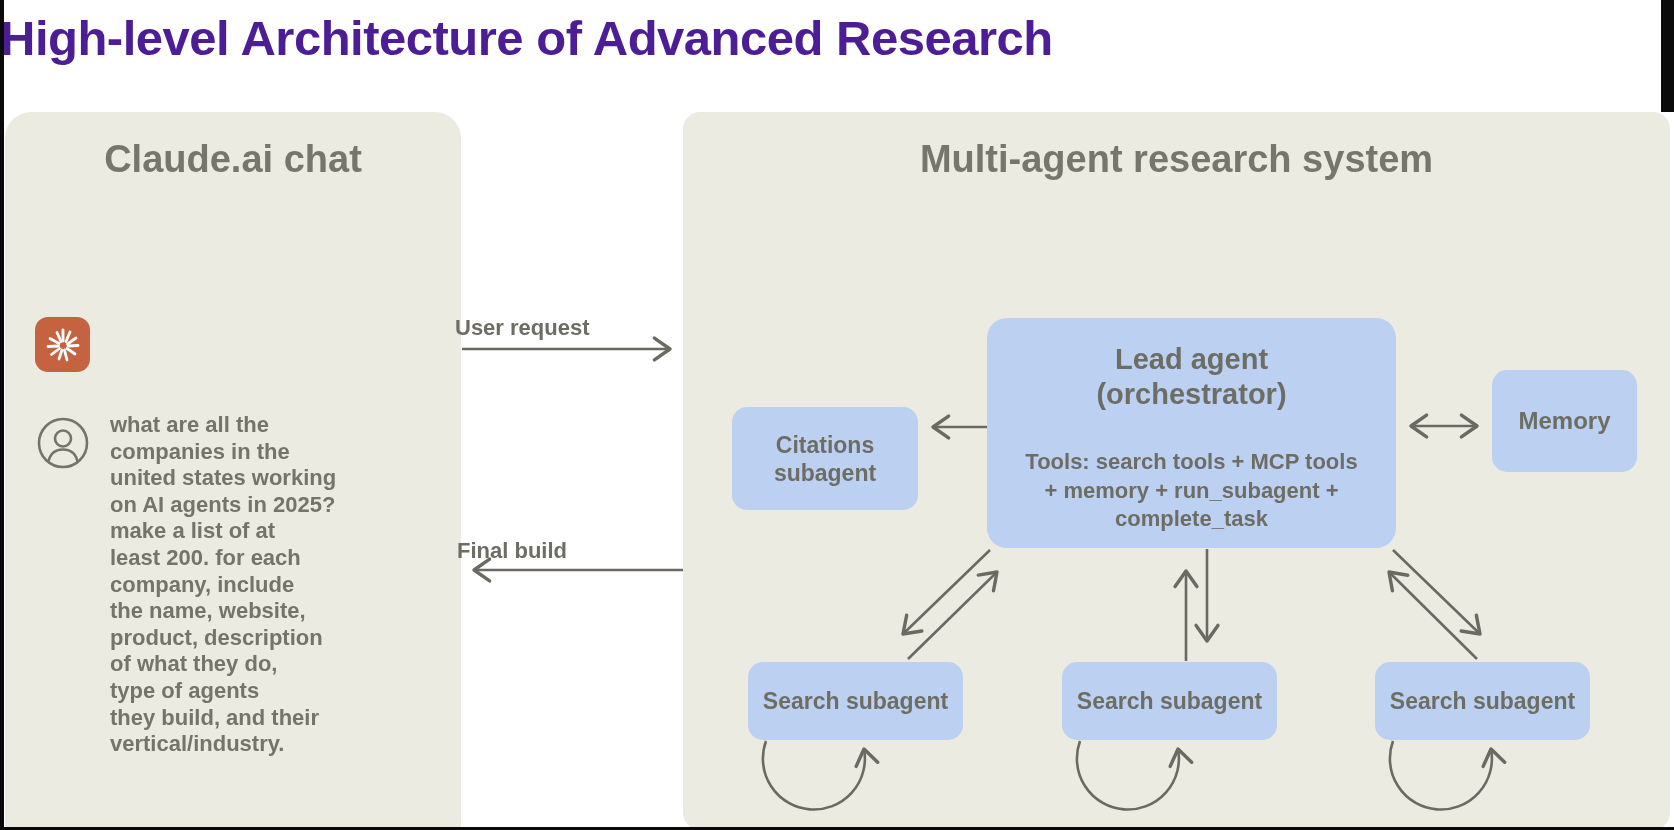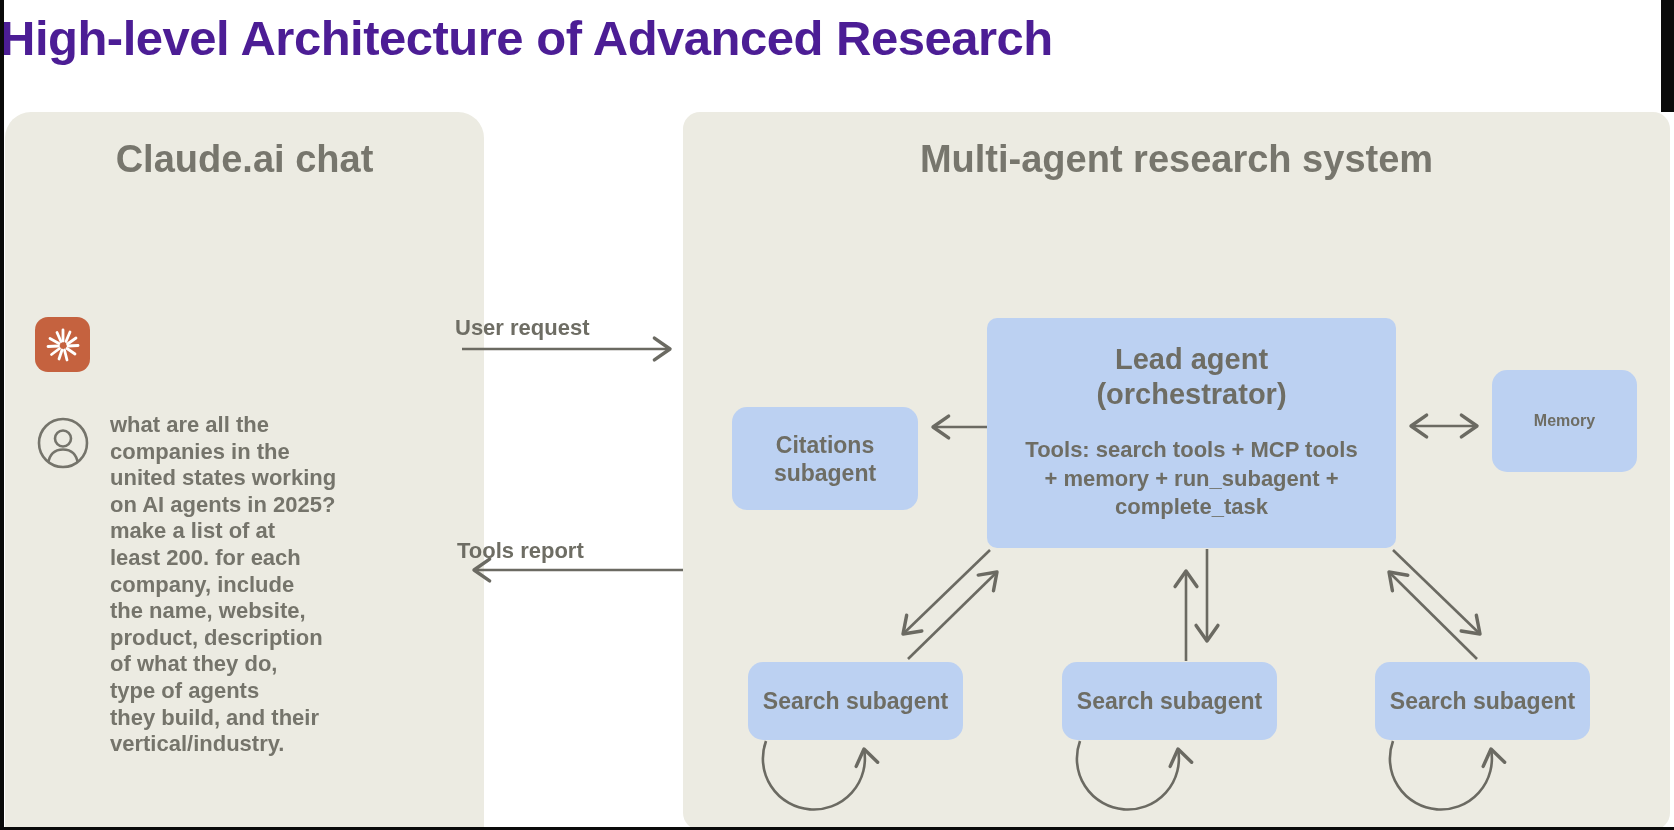--- a/index.html
+++ b/index.html
@@ -11,21 +11,21 @@
   .edge-left{left:0;top:0;width:4px;height:830px;}
   .edge-bottom{left:0;top:827px;width:1674px;height:3px;}
   .edge-right-top{left:1661px;top:0;width:13px;height:112px;}
 
   .main-title{
     position:absolute;left:0;top:10px;width:1484px;text-align:left;
     font-size:49px;font-weight:700;letter-spacing:-0.5px;color:#4c1d95;
   }
 
   .panel{position:absolute;top:112px;height:718px;background:#ECEBE2;border-radius:26px 26px 0 0;}
-  .panel-left{left:5px;width:456px;padding-left:23px;}
+  .panel-left{left:5px;width:456px;}
   .panel-right{left:683px;width:987px;border-radius:17px;}
   .panel-header{
     position:absolute;top:26px;left:0;width:100%;text-align:center;
     font-size:38px;font-weight:700;color:#77766D;
   }
 
   .pre{white-space:pre-line;}
 
   .claude-icon{
     position:absolute;left:35px;top:317px;width:55px;height:55px;
@@ -46,27 +46,27 @@
   }
   .label-user-request{left:455px;top:315px;width:220px;}
   .label-final-report{left:457px;top:538px;width:230px;}
 
   .node{
     position:absolute;background:#BCD1F2;border-radius:15px;z-index:3;
     display:flex;align-items:center;justify-content:center;text-align:center;
     color:#6E6D64;font-weight:700;
   }
   .node-lead{
-    left:987px;top:318px;width:409px;height:230px;border-radius:10px;
+    left:987px;top:318px;width:409px;height:230px;border-radius:20px;
     flex-direction:column;justify-content:flex-start;padding-top:24px;box-sizing:border-box;
   }
   .lead-title{font-size:29px;line-height:35px;}
-  .lead-tools{font-size:22px;line-height:28.5px;margin-top:24px;}
+  .lead-tools{font-size:22px;line-height:28.5px;margin-top:36px;}
   .node-citations{left:732px;top:370px;width:186px;height:103px;font-size:23px;line-height:28px;margin-top:37px;}
-  .node-memory{left:1492px;top:370px;width:145px;height:102px;font-size:16px;}
+  .node-memory{left:1492px;top:370px;width:145px;height:102px;font-size:24px;}
   .node-search{top:662px;height:78px;width:215px;font-size:23px;text-align:center;}
   .node-search-1{left:748px;}
   .node-search-2{left:1062px;}
   .node-search-3{left:1375px;}
 
   .arrows{position:absolute;left:0;top:0;z-index:2;pointer-events:none;}
 </style>
 </head>
 <body>
 
@@ -122,21 +122,21 @@
 least 200. for each
 company, include
 the name, website,
 product, description
 of what they do,
 type of agents
 they build, and their
 vertical/industry.</div>
 
   <div class="flow-label label-user-request">User request</div>
-  <div class="flow-label label-final-report">Tools report</div>
+  <div class="flow-label label-final-report">Final build</div>
 
   <div class="node node-lead">
     <div class="lead-title pre">Lead agent
 (orchestrator)</div>
     <div class="lead-tools pre">Tools: search tools + MCP tools
 + memory + run_subagent +
 complete_task</div>
   </div>
 
   <div class="node node-citations pre">Citations

